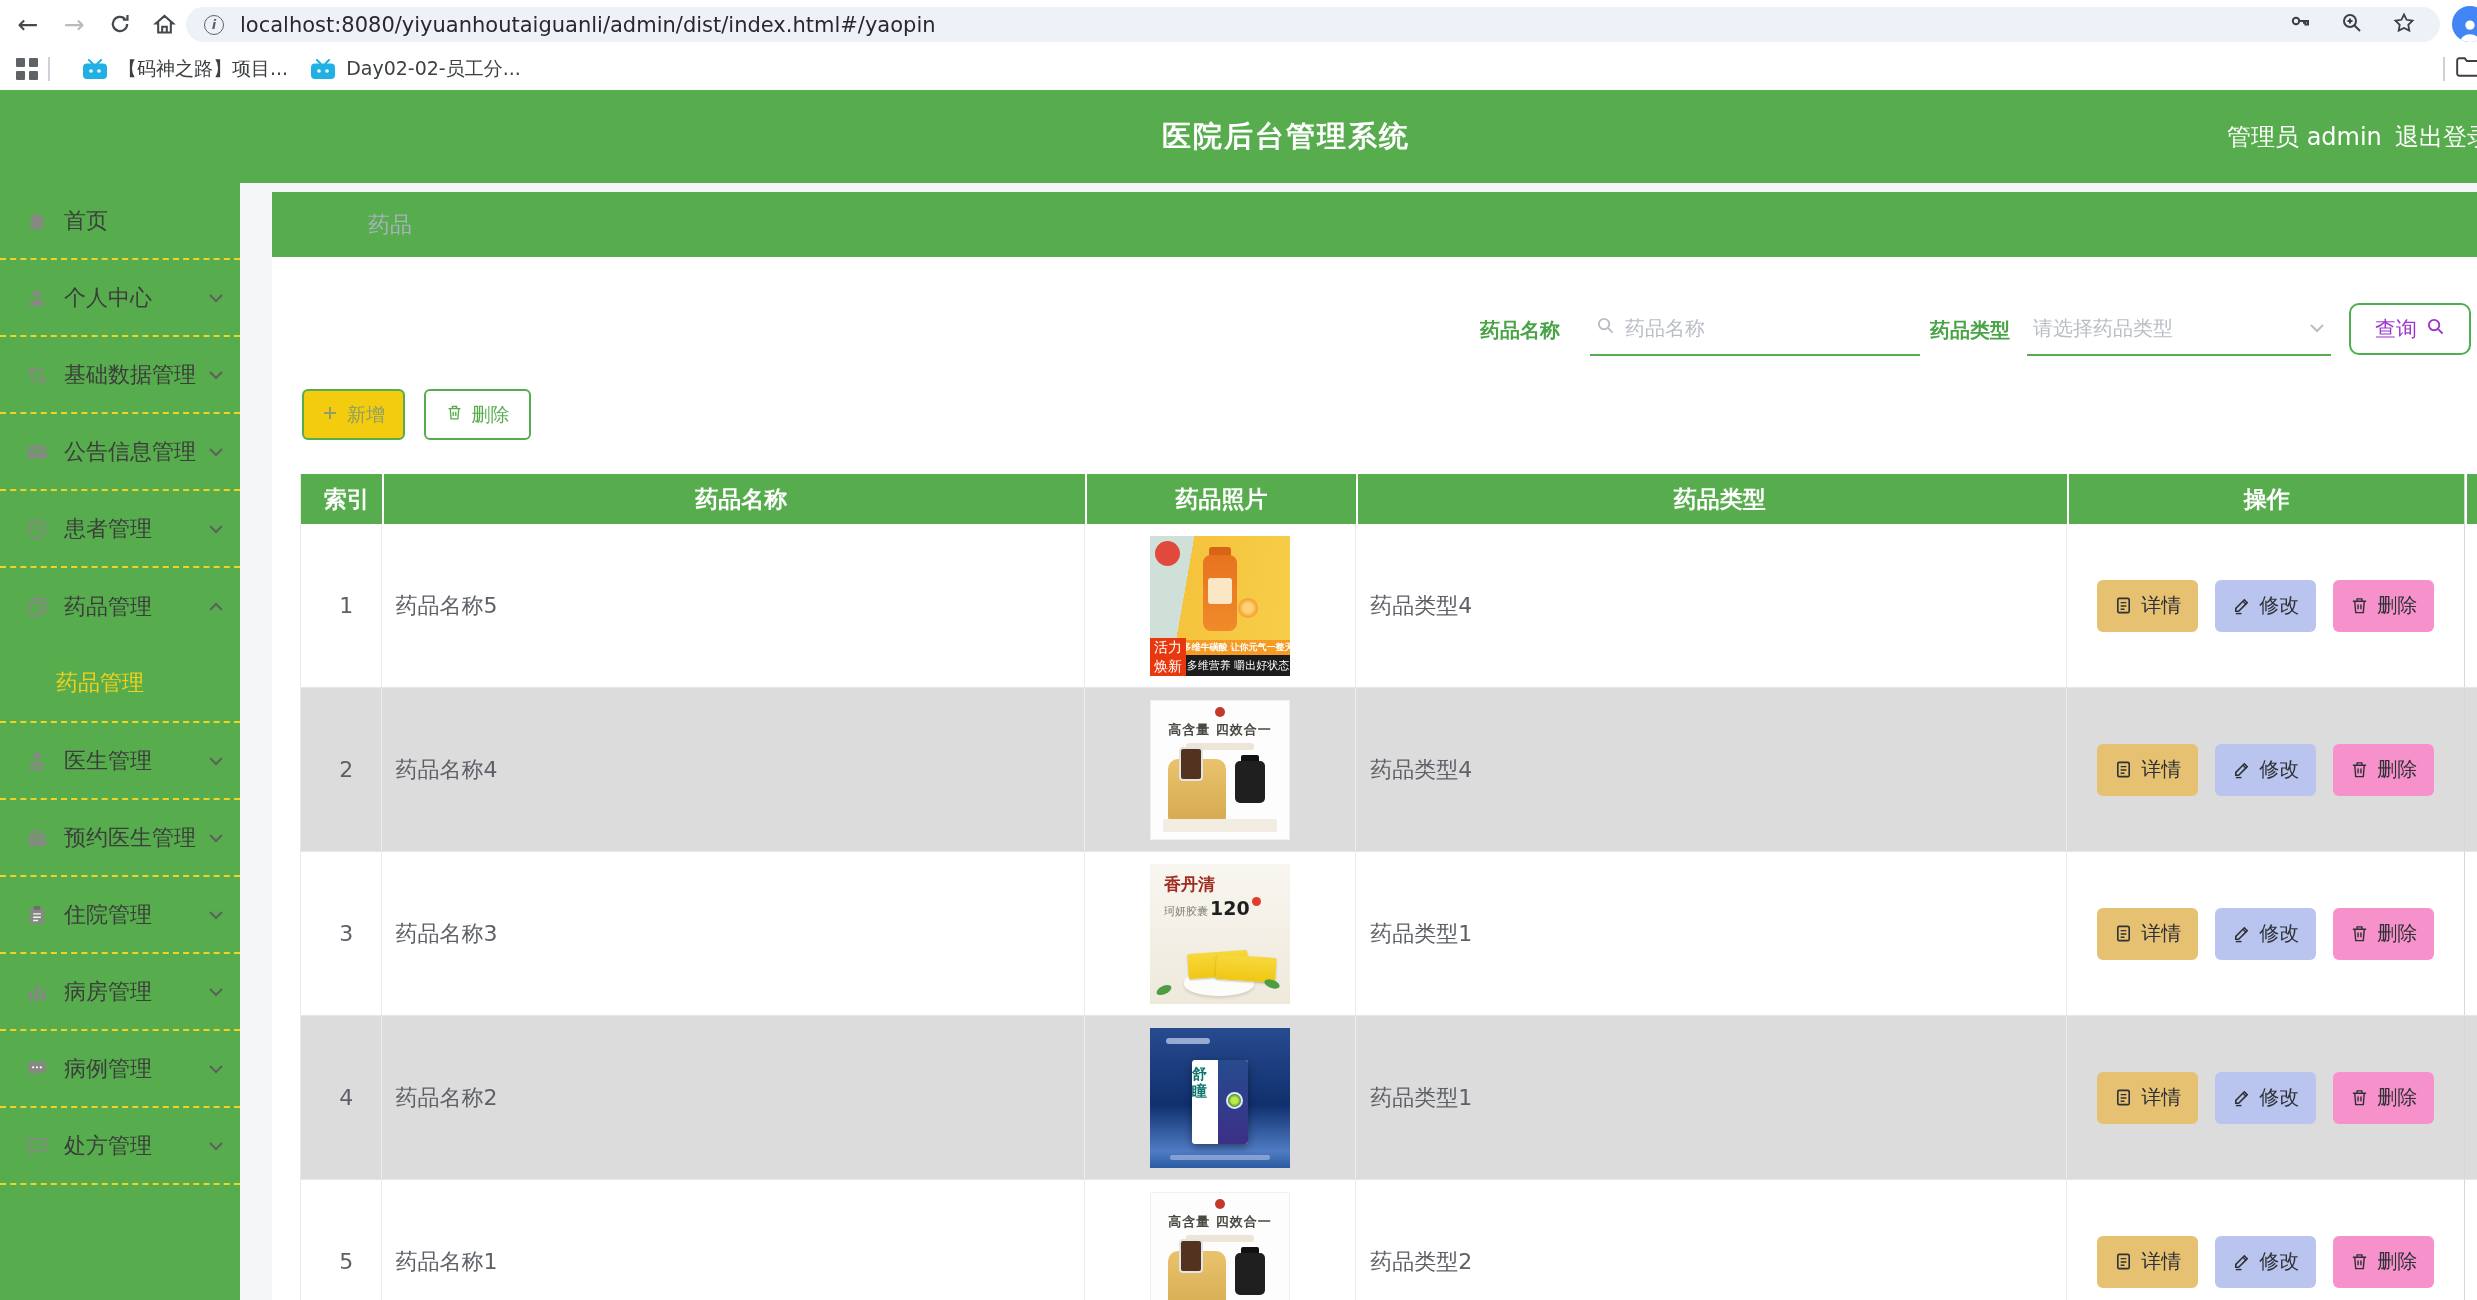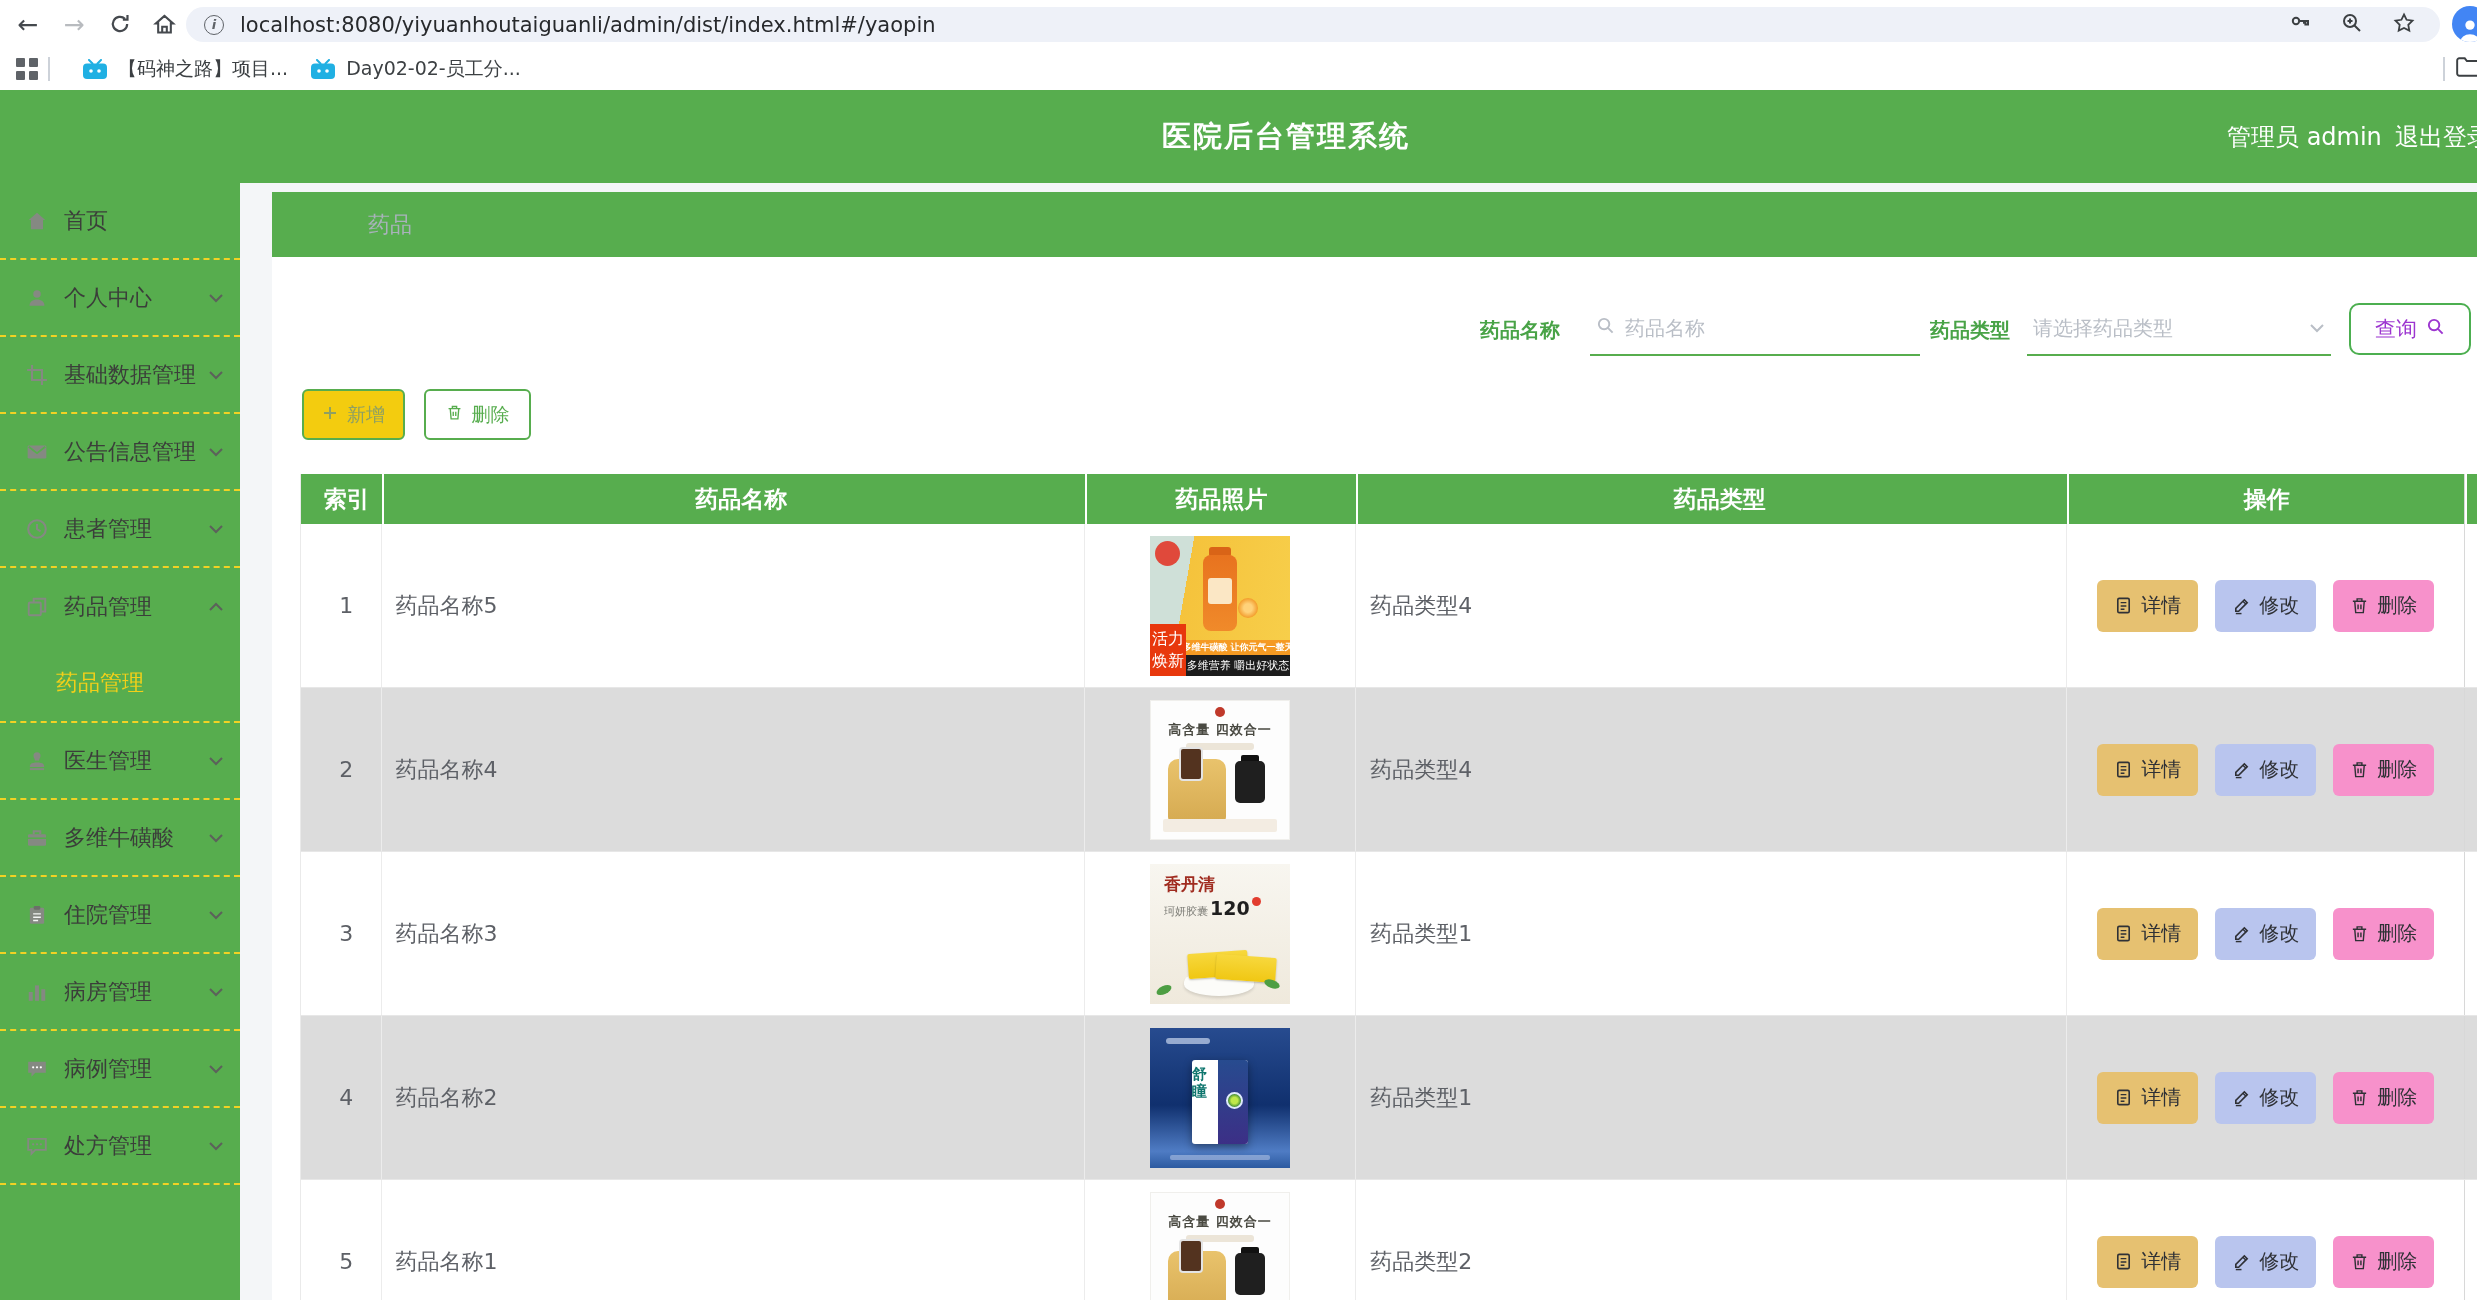--- a/index.html
+++ b/index.html
@@ -81,21 +81,21 @@
   .prod { position:relative; width:140px; height:140px; overflow:hidden; flex:0 0 auto; }
   
   .img-vitality { background:linear-gradient(100deg,#cfe0d8 0%,#cfe0d8 27%,#f5c33c 27%,#f7cf4b 100%); }
   .iv-badge-tl { position:absolute; left:5px; top:5px; width:25px; height:25px; border-radius:50%; background:#e23c2e; opacity:.92; }
   .iv-cap { position:absolute; left:59px; top:11px; width:22px; height:10px; background:#d96417; border-radius:3px; }
   .iv-bottle { position:absolute; left:53px; top:19px; width:34px; height:76px; background:linear-gradient(#e8731f,#f08a2a); border-radius:8px; }
   .iv-lbl { position:absolute; left:58px; top:42px; width:24px; height:26px; background:#fbe7c5; border-radius:3px; }
   .iv-orange { position:absolute; left:88px; top:62px; width:20px; height:20px; border-radius:50%; background:radial-gradient(circle,#ffd27a 30%,#f39c2b 70%); }
   .iv-strip { position:absolute; left:36px; bottom:21px; right:0; height:15px; background:#f59a23; color:#fff; font-size:9px; display:flex; align-items:center; justify-content:center; white-space:nowrap;font-weight:bold; }
   .iv-black { position:absolute; left:36px; bottom:0; right:0; height:21px; background:#1c1c1c; color:#fff; font-size:11px; display:flex; align-items:center; justify-content:center; white-space:nowrap; }
-  .iv-badge { position:absolute; left:0; bottom:0; width:36px; height:52px; background:#e8380d; color:#fff; font-size:16px; line-height:1.35; display:flex; align-items:center; justify-content:center; text-align:center; }
+  .iv-badge { position:absolute; left:0; bottom:0; width:36px; height:38px; background:#e8380d; color:#fff; font-size:14px; line-height:1.35; display:flex; align-items:center; justify-content:center; text-align:center; }
   
   .img-four { background:#fdfdfd; border:1px solid #f0efec; }
   .if-logo { position:absolute; top:6px; left:50%; transform:translateX(-50%); width:10px; height:10px; border-radius:50%; background:#c0392b; }
   .if-head { position:absolute; top:20px; width:100%; text-align:center; font-size:13px; font-weight:bold; color:#4a4a42; letter-spacing:1px; white-space:nowrap; }
   .if-sub { position:absolute; top:42px; left:35px; right:35px; height:7px; background:#ece5d8; border-radius:3px; }
   .if-gold { position:absolute; left:17px; top:58px; width:58px; height:68px; background:linear-gradient(#e9c36c,#d4a84f); border-radius:10px; }
   .if-bottle-sm { position:absolute; left:28px; top:46px; width:24px; height:34px; background:#53331f; border:2px solid #e4e4e4; border-radius:4px; }
   .if-bottle-dark { position:absolute; right:24px; top:60px; width:30px; height:42px; background:#1f1f1f; border-radius:5px; }
   .if-cap-dark { position:absolute; right:30px; top:54px; width:18px; height:8px; background:#111; border-radius:2px; }
   .if-note { position:absolute; bottom:7px; left:12px; right:12px; height:13px; background:#f3ece2; border-radius:2px; }
@@ -319,21 +319,21 @@
     </div>
 
     <div class="menu-item">
       <span class="sb-ico">
           <svg width="22" height="22" viewBox="0 0 20 20">
             <rect x="1.8" y="6.5" width="16.4" height="10.5" rx="1.2" fill="#858982"></rect>
             <path d="M7 6.5V3.8h6v2.7" fill="none" stroke="#858982" stroke-width="1.8"></path>
             <rect x="1.8" y="9.5" width="16.4" height="1.4" fill="#57ad4e"></rect>
           </svg>
         </span>
-      <span class="mi-label">多维牛磺酸</span>
+      <span class="mi-label">预约医生管理</span>
       <span class="mi-chev">
           <svg width="16" height="10" viewBox="0 0 16 10">
             <path d="M2 2l6 6 6-6" fill="none" stroke="#5c615b" stroke-width="2"></path>
           </svg>
         </span>
     </div>
 
     <div class="menu-item">
       <span class="sb-ico">
           <svg width="22" height="22" viewBox="0 0 20 20">

